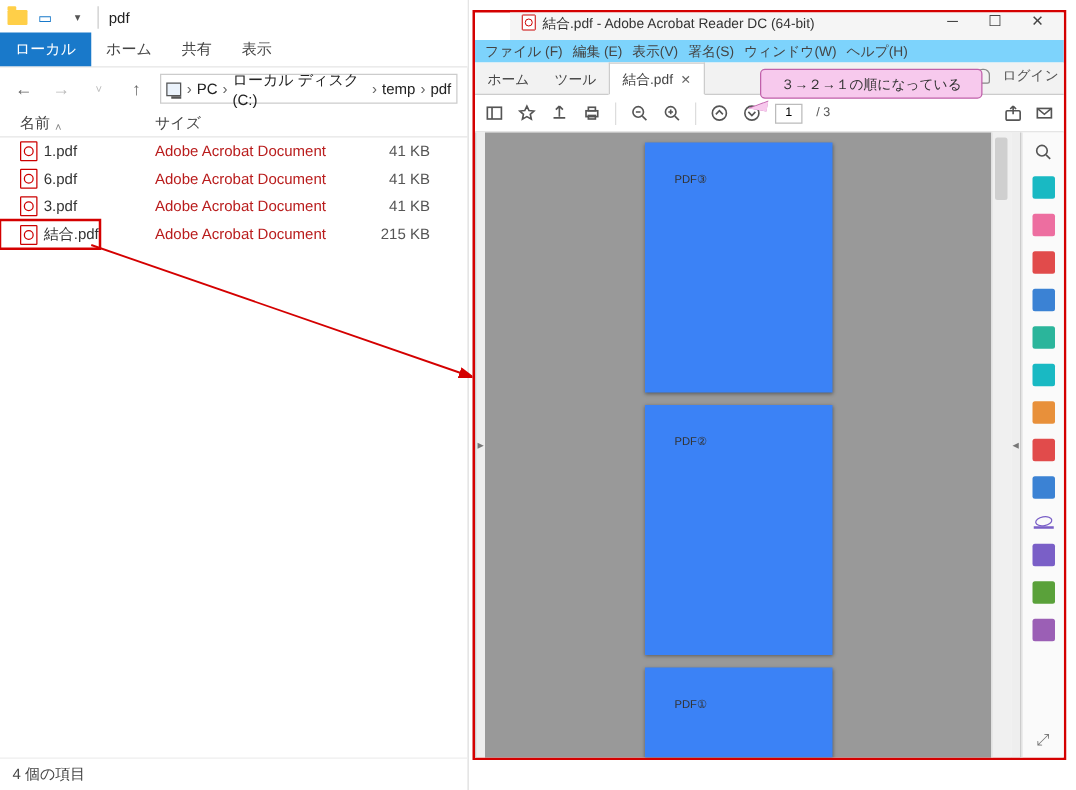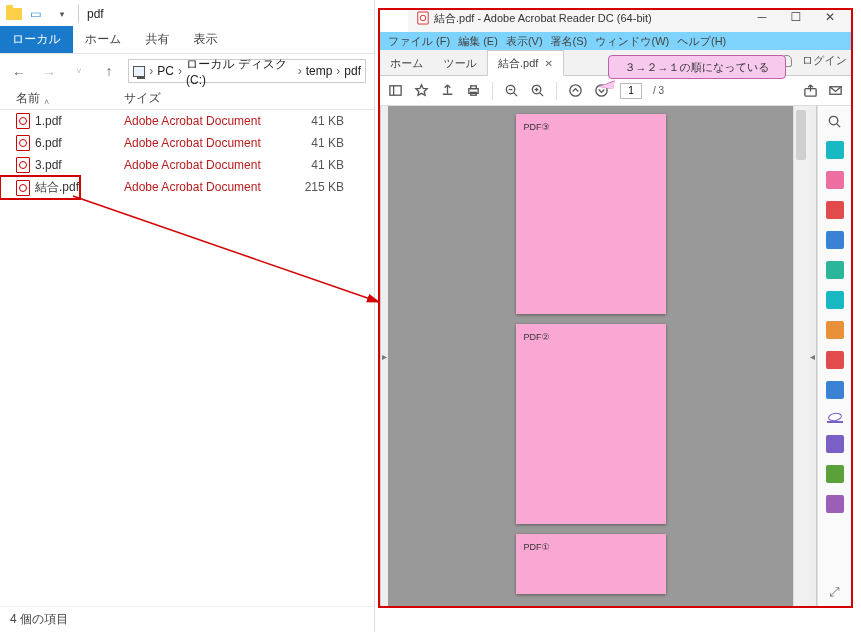--- a/index.html
+++ b/index.html
@@ -62,22 +62,22 @@
 .aRight { position:absolute; right:4px; top:3px; display:flex; align-items:center; gap:10px; font-size:11px; color:#555;}
 .bell{ width:11px;height:12px;border:1px solid #888;border-radius:5px 5px 2px 2px;display:inline-block;}
 
 .aTool { height:30px; display:flex; align-items:center; padding:0 8px; gap:11px; background:#fff; border-bottom:1px solid #ddd; font-size:12px; color:#555;}
 .tSep{width:1px;height:18px;background:#ddd;}
 .pgIn{width:22px;height:16px;border:1px solid #bbb;text-align:center;font-size:10px;}
 .aTool .rgt{margin-left:auto;display:flex;align-items:center;gap:10px;}
 
 .aBody { display:flex; height:calc(100% - 96px); }
 .docArea { flex:1; background:#999; overflow:hidden; display:flex; flex-direction:column; align-items:center; padding-top:8px; gap:10px;}
-.page { width:150px; background:#f9a8d4; box-shadow:0 1px 3px rgba(0,0,0,0.4); font-size:9px; color:#333; padding:8px; }
-.page.p1{height:200px;} .page.p2{height:200px;} .page.p3{height:60px;}
+.page { width:150px; background:#3b82f6; box-shadow:0 1px 3px rgba(0,0,0,0.4); font-size:9px; color:#333; padding:24px; }
+.page.p1{height:200px;} .page.p2{height:200px;} .page.p3{height:72px;}
 .rTool { width:34px; background:#fafafa; border-left:1px solid #ddd; display:flex; flex-direction:column; align-items:center; padding-top:8px; gap:12px;}
 .rIco{width:18px;height:18px;border-radius:2px;}
 .c-cyan{background:#19b9c3;} .c-pink{background:#ed6ea0;} .c-red{background:#e14b4b;} .c-blue{background:#3b82d4;} .c-teal{background:#2bb59b;} .c-vio{background:#7a5fc7;} .c-or{background:#e8903a;} .c-gr{background:#5aa13a;} .c-ppl{background:#9b5fb5;}
 .sigIco{width:16px;height:12px;border-bottom:2px solid #7a5fc7;position:relative;}
 .sigIco::after{content:"";position:absolute;left:1px;top:2px;width:12px;height:6px;border:1.5px solid #7a5fc7;border-radius:50%;transform:rotate(-10deg);}
 .scr { width:16px; background:#f0f0f0; border-left:1px solid #ddd; position:relative;}
 .scr::after{content:"";position:absolute;left:2px;top:4px;width:10px;height:50px;background:#cfcfcf;border-radius:2px;}
 .sideHandle{width:8px;background:#eee;border-left:1px solid #ccc;display:flex;align-items:center;justify-content:center;color:#777;font-size:10px;}
 .sideHandleR{width:8px;background:#eee;border-right:1px solid #ccc;display:flex;align-items:center;justify-content:center;color:#777;font-size:10px;}
 

